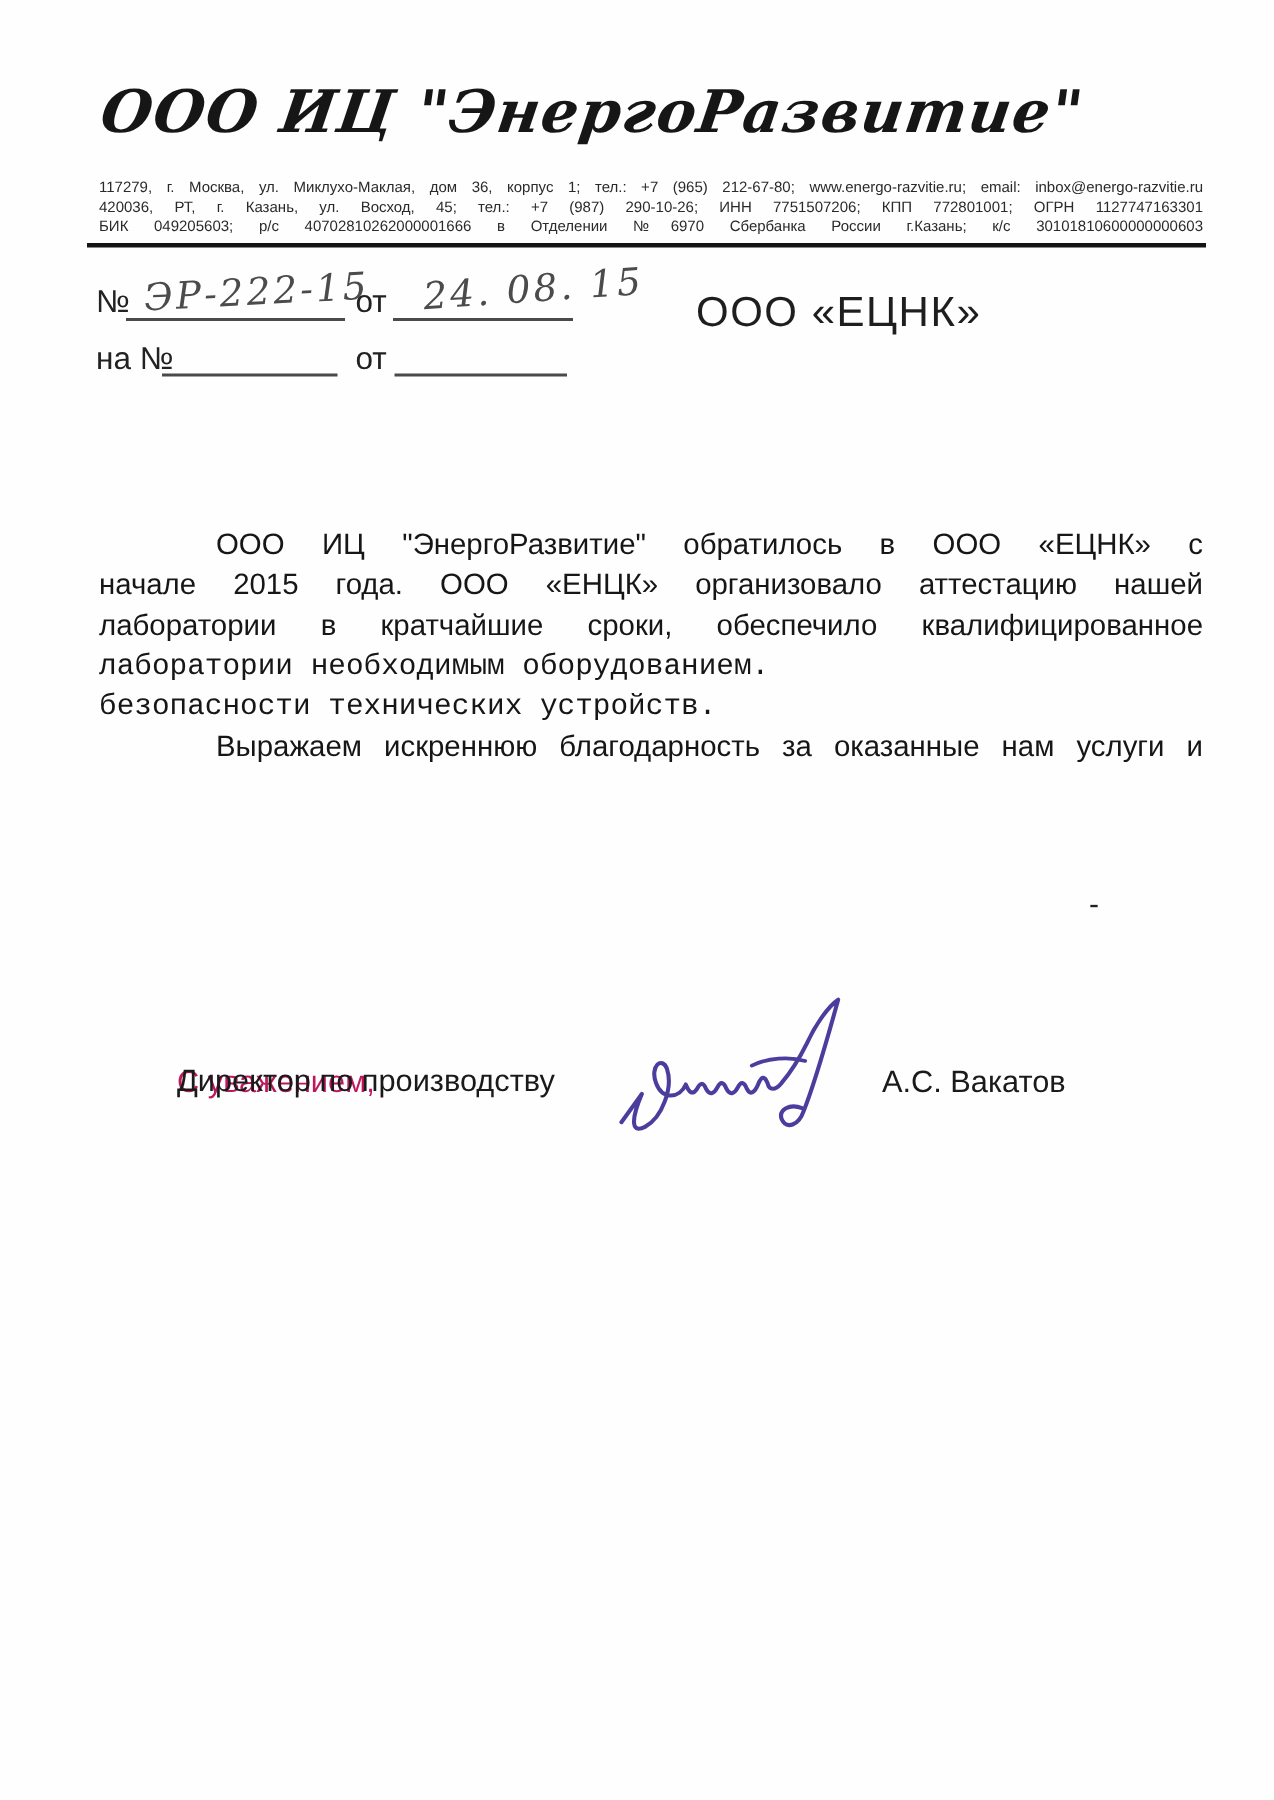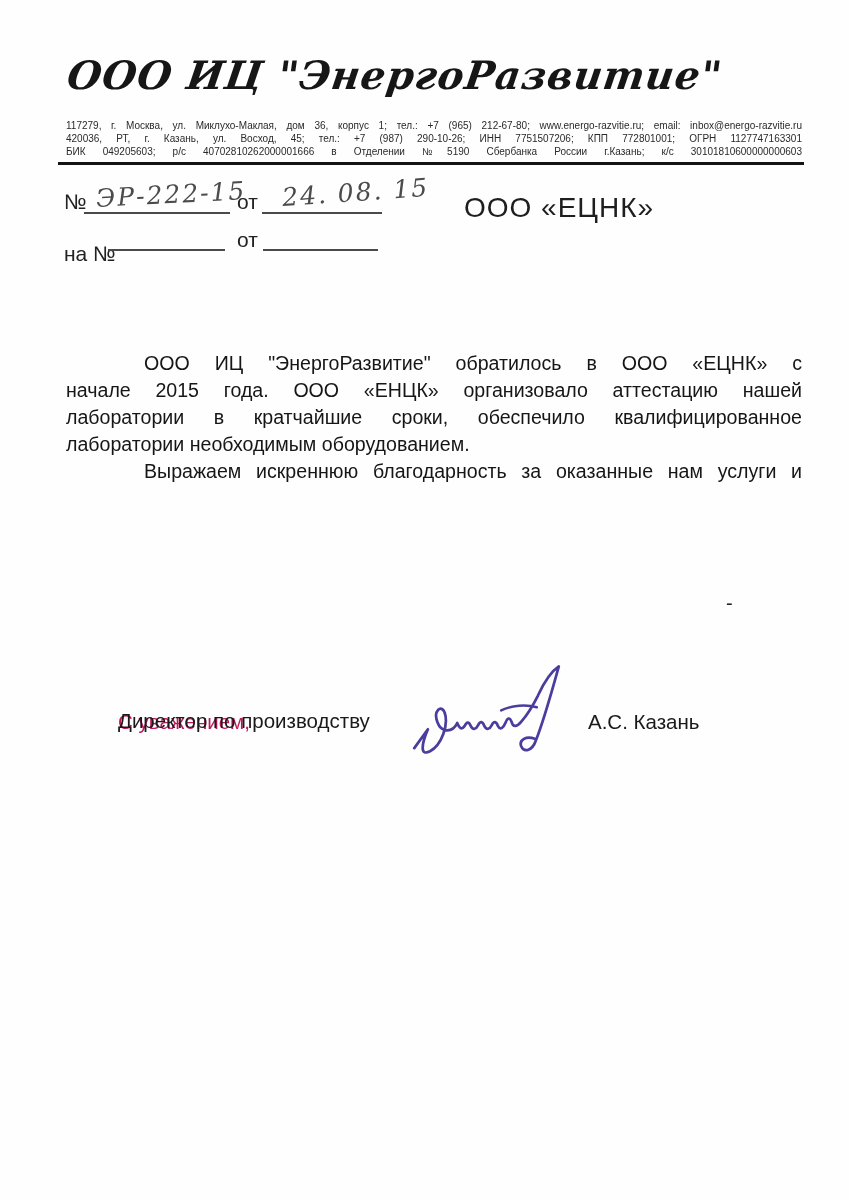--- a/index.html
+++ b/index.html
@@ -82,21 +82,21 @@
     font-size: 19.6px;
     color: #161616;
   }
   .bl {
     height: 27px; line-height: 27px;
     text-align: justify;
     text-align-last: justify;
     white-space: normal;
     overflow: hidden;
   }
-  .bl.last { text-align: center; text-align-last: left; }
+  .bl.last { text-align: center; text-align-last: left; font-family: Liberation Mono, monospace; }
   .bl.indent { padding-left: 78px; }
   .trailing-mark {
     position: absolute;
     top: 592px; left: 726px;
     font-size: 20px; color: #222;
   }
 
   
   .sig-salutation {
     position: absolute;
@@ -122,42 +122,43 @@
 </head>
 <body>
 
 <div class="page">
 
   <div class="logo">ООО ИЦ "ЭнергоРазвитие"</div>
 
   <div class="addr">
     <div class="line">117279, г. Москва, ул. Миклухо-Маклая, дом 36, корпус 1; тел.: +7 (965) 212-67-80; www.energo-razvitie.ru; email: inbox@energo-razvitie.ru</div>
     <div class="line">420036, РТ, г. Казань, ул. Восход, 45; тел.: +7 (987) 290-10-26; ИНН 7751507206; КПП 772801001; ОГРН 1127747163301</div>
-    <div class="line">БИК 049205603; р/с 40702810262000001666 в Отделении №5190 Сбербанка России г.Казань; к/с 30101810600000000603</div>
+    <div class="line">БИК 049205603; р/с 40702810262000001666 в Отделении №6970 Сбербанка России г.Казань; к/с 30101810600000000603</div>
   </div>
   <div class="rule"></div>
 
   <span class="ref-label" style="top:190px; left:64px;">№</span>
   <span class="hand" style="top:180px; left:96px; transform: rotate(-3deg);">ЭР-222-15</span>
   <div class="u-line" style="top:212px; left:84px; width:146px;"></div>
   <span class="ref-label" style="top:190px; left:237px;">от</span>
   <span class="hand" style="top:178px; left:282px; transform: rotate(-4deg);">24. 08. 15</span>
   <div class="u-line" style="top:212px; left:262px; width:120px;"></div>
   <div class="addressee">ООО «ЕЦНК»</div>
 
-  <span class="ref-label" style="top:228px; left:64px;margin-top:14px;">на №</span>
+  <span class="ref-label" style="top:228px; left:64px;">на №</span>
   <div class="u-line" style="top:249px; left:108px; width:117px;"></div>
   <span class="ref-label" style="top:228px; left:237px;">от</span>
   <div class="u-line" style="top:249px; left:263px; width:115px;"></div>
 
   <div class="body-block">
     <div class="bl indent">ООО ИЦ "ЭнергоРазвитие" обратилось в ООО «ЕЦНК» с</div>
     <div class="bl">начале 2015 года. ООО «ЕНЦК» организовало аттестацию нашей</div>
     <div class="bl">лаборатории в кратчайшие сроки, обеспечило квалифицированное</div>
     <div class="bl last">лаборатории необходимым оборудованием.</div>
+    <div class="bl last">безопасности технических устройств.</div>
     <div class="bl indent">Выражаем искреннюю благодарность за оказанные нам услуги и</div>
   </div>
   <span class="trailing-mark">-</span>
 
   <div class="sig-salutation">С уважением,</div>
   <div class="sig-title">Директор по производству</div>
 
   <svg class="sig-ink" viewBox="0 0 170 95">
     <path fill="none" stroke-width="2.6" stroke-linecap="round" stroke-linejoin="round" d="M 6 82 L 19 64
              C 13 78 11 90 21 85
@@ -174,15 +175,15 @@
              C 95 53 97 52 99 57
              C 100 62 104 62 108 57
              C 114 50 119 42 124 32
              C 130 19 138 8 144 4
              C 139 22 130 55 122 75
              C 119 84 111 87 108 80
              C 106 74 113 70 121 73" stroke="#4a3d9e"></path>
     <path fill="none" stroke-width="2.4" stroke-linecap="round" d="M 89 46 C 99 41 113 40 123 43" stroke="#4a3d9e"></path>
   </svg>
 
-  <div class="sig-name">А.С. Казань</div>
+  <div class="sig-name">А.С. Вакатов</div>
 
 </div>
 
 </body></html>

